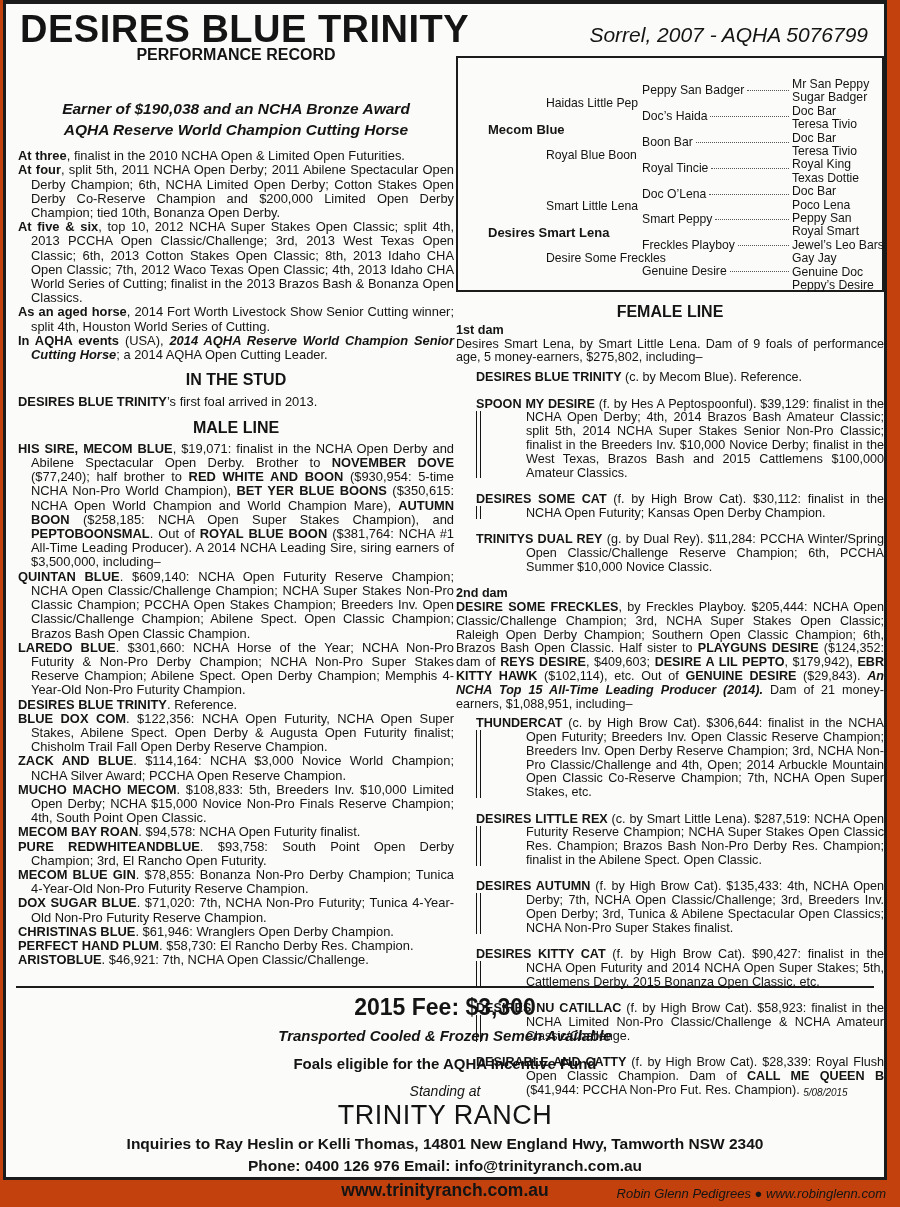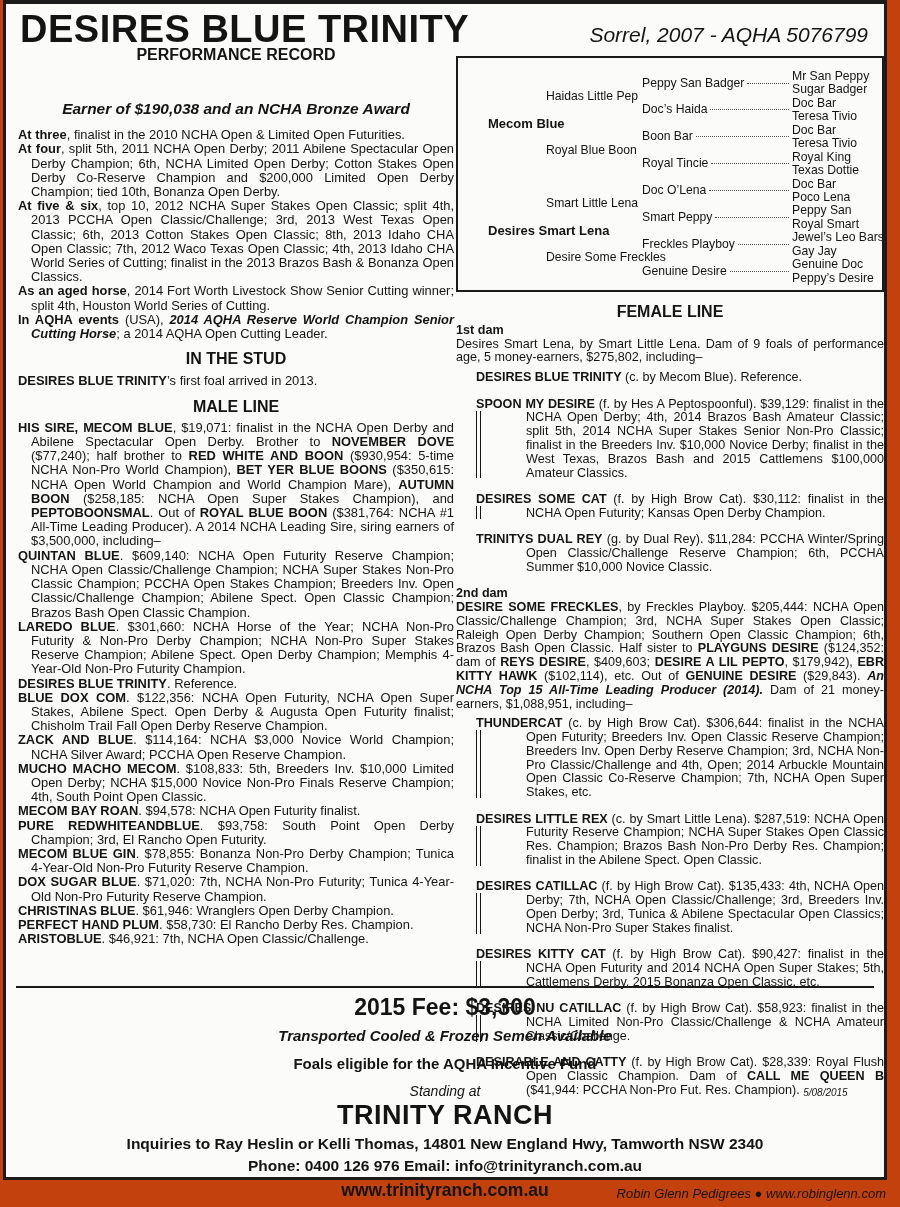--- a/index.html
+++ b/index.html
@@ -22,21 +22,21 @@
   
   .h-perf{margin:4px 0 8px;}
   .tagline{text-align:center;font-weight:bold;font-style:italic;font-size:15.5px;line-height:21px;margin-bottom:9px;margin-top:36px;}
   .para{text-align:justify;padding-left:13px;text-indent:-13px;margin:0;}
   .h-stud{margin:11px 0 8px;}
   .h-male{margin:11px 0 7px;}
   .mentry{text-align:justify;padding-left:13px;text-indent:-13px;margin:0;}
   
   .pedigree{height:236px;border:2px solid #1b1b1b;display:flex;white-space:nowrap;
             font-size:12.2px;background:#fbfbf9;box-sizing:border-box;}
-  .pg-col{display:flex;flex-direction:column;justify-content:space-around;padding:12px 0 5px;box-sizing:border-box;}
+  .pg-col{display:flex;flex-direction:column;justify-content:space-around;padding:20px 0 5px;box-sizing:border-box;}
   .pg1{width:88px;padding-left:30px;font-weight:bold;font-size:13px;}
   .pg2{width:96px;}
   .pg3{flex:1;}
   .pg4{width:90px;padding-right:2px;}
   .pcell{display:flex;align-items:baseline;}
   .lead{border-bottom:1.3px dotted #555;transform:translateY(-3px);margin:0 3px 0 3px;}
   .lead-f{flex:1;}
   .lead-s{width:26px;}
   .pair{display:flex;flex-direction:column;justify-content:center;line-height:13.4px;}
   
@@ -46,41 +46,42 @@
   .prog{position:relative;text-align:justify;margin-left:70px;text-indent:-50px;margin-top:6px;}
   .prog.bar::before{content:"";position:absolute;left:-50px;top:13px;bottom:2px;width:2.6px;
                     border-left:1.3px solid #141414;border-right:1.3px solid #141414;}
   
   .bottom{position:absolute;left:0;right:0;top:982px;text-align:center;}
   .rule{border-top:2.5px solid #1b1b1b;margin:0 10px 6px;}
   .fee{font-size:23px;font-weight:bold;margin:4px 0 6px;}
   .semen{font-size:15px;font-weight:bold;font-style:italic;margin:3px 0;}
   .incentive{font-size:15px;font-weight:bold;margin:11px 0;}
   .standing-at{font-size:14px;font-style:italic;margin:6px 0 1px;}
-  .ranch{font-size:27px;font-weight:bold;letter-spacing:.5px;margin:0 0 4px;text-align:center;}
+  .ranch{font-size:27px;font-weight:normal;letter-spacing:.5px;margin:0 0 4px;text-align:center;}
   .inq{font-size:15.5px;font-weight:bold;margin:4px 0;}
   .contact{font-size:15.5px;font-weight:bold;margin:4px 0;}
   .website{font-size:17.5px;font-weight:bold;margin:5px 0 0;}
   .credit{position:absolute;right:14px;top:1186px;font-style:italic;font-size:13px;}
 </style>
 </head>
 <body>
 
 <div class="page">
   <div class="ad-box">
 
     <div class="hdr">
       <div class="title">DESIRES BLUE TRINITY</div>
       <div class="subtitle">Sorrel, 2007 - AQHA 5076799</div>
     </div>
 
     <div class="col-left">
       <h2 class="h-perf">PERFORMANCE RECORD</h2>
       <div class="tagline">
         <div>Earner of $190,038 and an NCHA Bronze Award</div>
+        <div>AQHA Reserve World Champion Cutting Horse</div>
       </div>
       <p class="para"><span class="b">At three</span><span>, finalist in the 2010 NCHA Open &amp; Limited Open Futurities.</span></p>
       <p class="para"><span class="b">At four</span><span>, split 5th, 2011 NCHA Open Derby; 2011 Abilene Spectacular Open Derby Champion; 6th, NCHA Limited Open Derby; Cotton Stakes Open Derby Co-Reserve Champion and $200,000 Limited Open Derby Champion; tied 10th, Bonanza Open Derby.</span></p>
       <p class="para"><span class="b">At five &amp; six</span><span>, top 10, 2012 NCHA Super Stakes Open Classic; split 4th, 2013 PCCHA Open Classic/Challenge; 3rd, 2013 West Texas Open Classic; 6th, 2013 Cotton Stakes Open Classic; 8th, 2013 Idaho CHA Open Classic; 7th, 2012 Waco Texas Open Classic; 4th, 2013 Idaho CHA World Series of Cutting; finalist in the 2013 Brazos Bash &amp; Bonanza Open Classics.</span></p>
       <p class="para"><span class="b">As an aged horse</span><span>, 2014 Fort Worth Livestock Show Senior Cutting winner; split 4th, Houston World Series of Cutting.</span></p>
       <p class="para"><span class="b">In AQHA events</span><span> (USA), </span><span class="bi">2014 AQHA Reserve World Champion Senior Cutting Horse</span><span>; a 2014 AQHA Open Cutting Leader.</span></p>
 
       <h2 class="h-stud">IN THE STUD</h2>
       <p class="para"><span class="b">DESIRES BLUE TRINITY</span><span>’s first foal arrived in 2013.</span></p>
 
@@ -201,21 +202,21 @@
       <p class="intro"><span>Desires Smart Lena, by Smart Little Lena. Dam of 9 foals of performance age, 5 money-earners, $275,802, including–</span></p>
       <p class="prog"><span class="b">DESIRES BLUE TRINITY</span><span> (c. by Mecom Blue). Reference.</span></p>
       <p class="prog bar"><span class="b">SPOON MY DESIRE</span><span> (f. by Hes A Peptospoonful). $39,129: finalist in the NCHA Open Derby; 4th, 2014 Brazos Bash Amateur Classic; split 5th, 2014 NCHA Super Stakes Senior Non-Pro Classic; finalist in the Breeders Inv. $10,000 Novice Derby; finalist in the West Texas, Brazos Bash and 2015 Cattlemens $100,000 Amateur Classics.</span></p>
       <p class="prog bar"><span class="b">DESIRES SOME CAT</span><span> (f. by High Brow Cat). $30,112: finalist in the NCHA Open Futurity; Kansas Open Derby Champion.</span></p>
       <p class="prog"><span class="b">TRINITYS DUAL REY</span><span> (g. by Dual Rey). $11,284: PCCHA Winter/Spring Open Classic/Challenge Reserve Champion; 6th, PCCHA Summer $10,000 Novice Classic.</span></p>
 
       <div class="damlabel">2nd dam</div>
       <p class="intro"><span class="b">DESIRE SOME FRECKLES</span><span>, by Freckles Playboy. $205,444: NCHA Open Classic/Challenge Champion; 3rd, NCHA Super Stakes Open Classic; Raleigh Open Derby Champion; Southern Open Classic Champion; 6th, Brazos Bash Open Classic. Half sister to </span><span class="b">PLAYGUNS DESIRE</span><span> ($124,352: dam of </span><span class="b">REYS DESIRE</span><span>, $409,603; </span><span class="b">DESIRE A LIL PEPTO</span><span>, $179,942), </span><span class="b">EBR KITTY HAWK</span><span> ($102,114), etc. Out of </span><span class="b">GENUINE DESIRE</span><span> ($29,843). </span><span class="bi">An NCHA Top 15 All-Time Leading Producer (2014).</span><span> Dam of 21 money-earners, $1,088,951, including–</span></p>
       <p class="prog bar"><span class="b">THUNDERCAT</span><span> (c. by High Brow Cat). $306,644: finalist in the NCHA Open Futurity; Breeders Inv. Open Classic Reserve Champion; Breeders Inv. Open Derby Reserve Champion; 3rd, NCHA Non-Pro Classic/Challenge and 4th, Open; 2014 Arbuckle Mountain Open Classic Co-Reserve Champion; 7th, NCHA Open Super Stakes, etc.</span></p>
       <p class="prog bar"><span class="b">DESIRES LITTLE REX</span><span> (c. by Smart Little Lena). $287,519: NCHA Open Futurity Reserve Champion; NCHA Super Stakes Open Classic Res. Champion; Brazos Bash Non-Pro Derby Res. Champion; finalist in the Abilene Spect. Open Classic.</span></p>
-      <p class="prog bar"><span class="b">DESIRES CATILLAC</span><span> (f. by High Brow Cat). $135,433: 4th, NCHA Open Derby; 7th, NCHA Open Classic/Challenge; 3rd, Breeders Inv. Open Derby; 3rd, Tunica &amp; Abilene Spectacular Open Classics; NCHA Non-Pro Super Stakes finalist.</span></p>
+      <p class="prog bar"><span class="b">DESIRES AUTUMN</span><span> (f. by High Brow Cat). $135,433: 4th, NCHA Open Derby; 7th, NCHA Open Classic/Challenge; 3rd, Breeders Inv. Open Derby; 3rd, Tunica &amp; Abilene Spectacular Open Classics; NCHA Non-Pro Super Stakes finalist.</span></p>
       <p class="prog bar"><span class="b">DESIRES KITTY CAT</span><span> (f. by High Brow Cat). $90,427: finalist in the NCHA Open Futurity and 2014 NCHA Open Super Stakes; 5th, Cattlemens Derby, 2015 Bonanza Open Classic, etc.</span></p>
       <p class="prog bar"><span class="b">DESIRES NU CATILLAC</span><span> (f. by High Brow Cat). $58,923: finalist in the NCHA Limited Non-Pro Classic/Challenge &amp; NCHA Amateur Classic/Challenge.</span></p>
       <p class="prog"><span class="b">DESIRABLE AND CATTY</span><span> (f. by High Brow Cat). $28,339: Royal Flush Open Classic Champion. Dam of </span><span class="b">CALL ME QUEEN B</span><span> ($41,944: PCCHA Non-Pro Fut. Res. Champion). </span><span class="d">5/08/2015</span></p>
     </div>
 
     <div class="bottom">
       <div class="rule"></div>
       <div class="fee">2015 Fee: $3,300</div>
       <div class="semen">Transported Cooled &amp; Frozen Semen Available</div>
       <div class="incentive">Foals eligible for the AQHA Incentive Fund</div>

